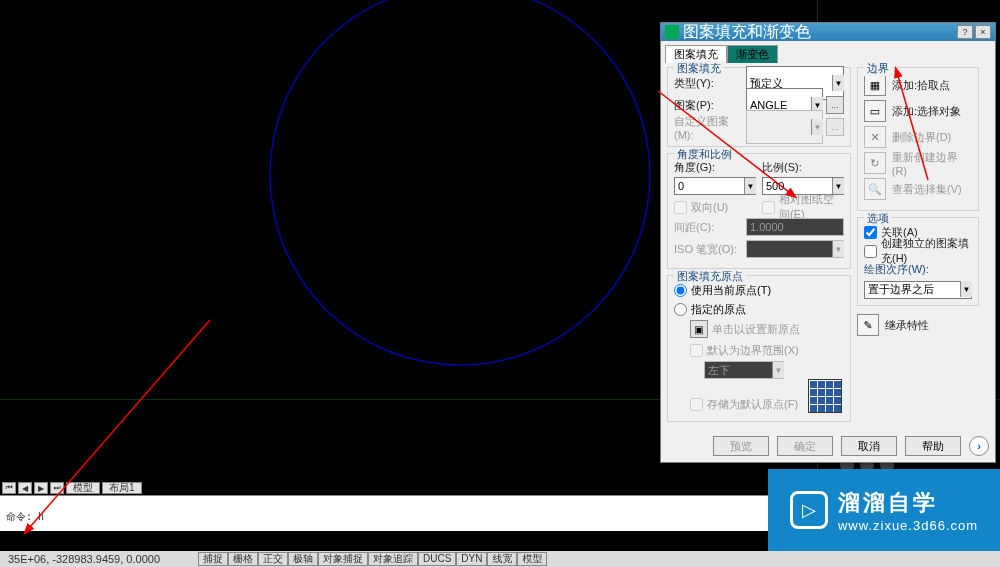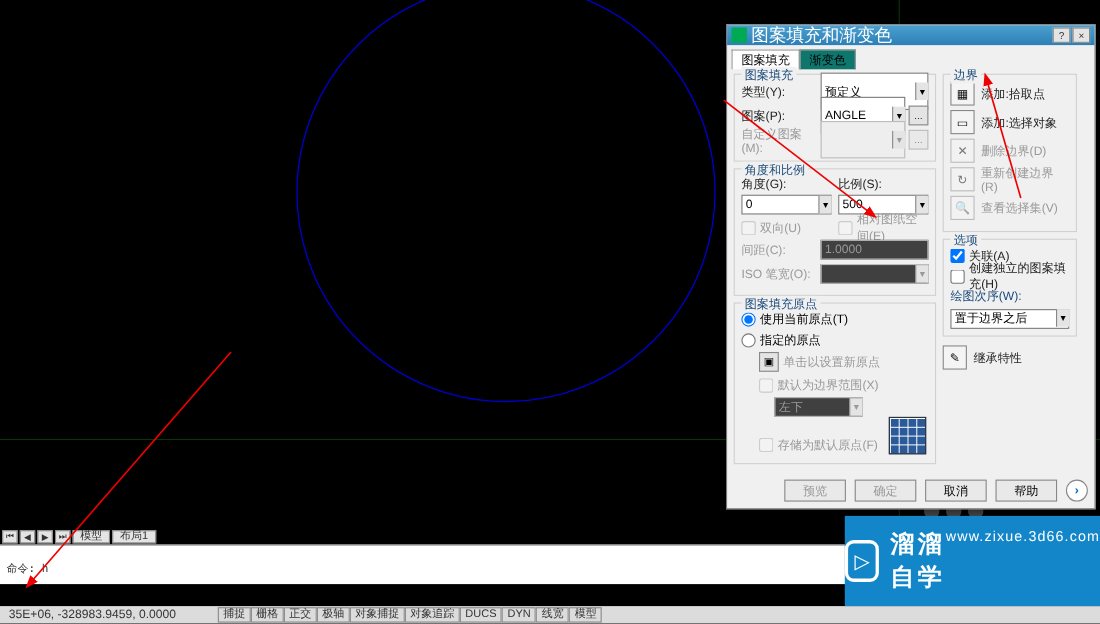--- a/index.html
+++ b/index.html
@@ -79,21 +79,21 @@
 .full-combo { height: 18px; border: 1px solid #7a7a7a; background: #fff; display: flex; align-items: flex-start; justify-content: space-between; padding: 0 3px; font-size: 11px; width: 100%; }
 
 .dlg-foot { display: flex; justify-content: flex-end; gap: 8px; padding: 6px; }
 .dbtn { width: 56px; height: 20px; border: 1px solid #888; background: #e9e9e9; font-size: 11px; }
 .dbtn.disabled { color: #999; }
 .expand { width: 20px; height: 20px; border: 1px solid #888; border-radius: 10px; background: #fff; display: flex; align-items: center; justify-content: center; color: #06c; font-weight: bold; }
 
 
 .watermark { position: absolute; right: 0; top: 469px; width: 232px; height: 82px; background: #1286c8; display: flex; align-items: center; justify-content: center; color: #fff; gap: 10px; }
 .wm-logo { width: 38px; height: 38px; border: 3px solid #fff; border-radius: 8px; display: flex; align-items: center; justify-content: center; font-size: 18px; }
-.wm-txt { display: flex; flex-direction: row; align-items: flex-start; }
+.wm-txt { display: flex; flex-direction: column; align-items: flex-start; }
 .wm-big { font-size: 22px; font-weight: bold; letter-spacing: 3px; }
 .wm-url { font-size: 13px; letter-spacing: 1px; }
 
 .arrows { position: absolute; top: 0; left: 0; pointer-events: none; }
 
 .grips { position: absolute; left: 840px; top: 458px; display:flex; gap:6px; }
 .grip { width:14px; height:14px; background:#444; border-radius:50%; }
 </style>
 </head>
 <body>

